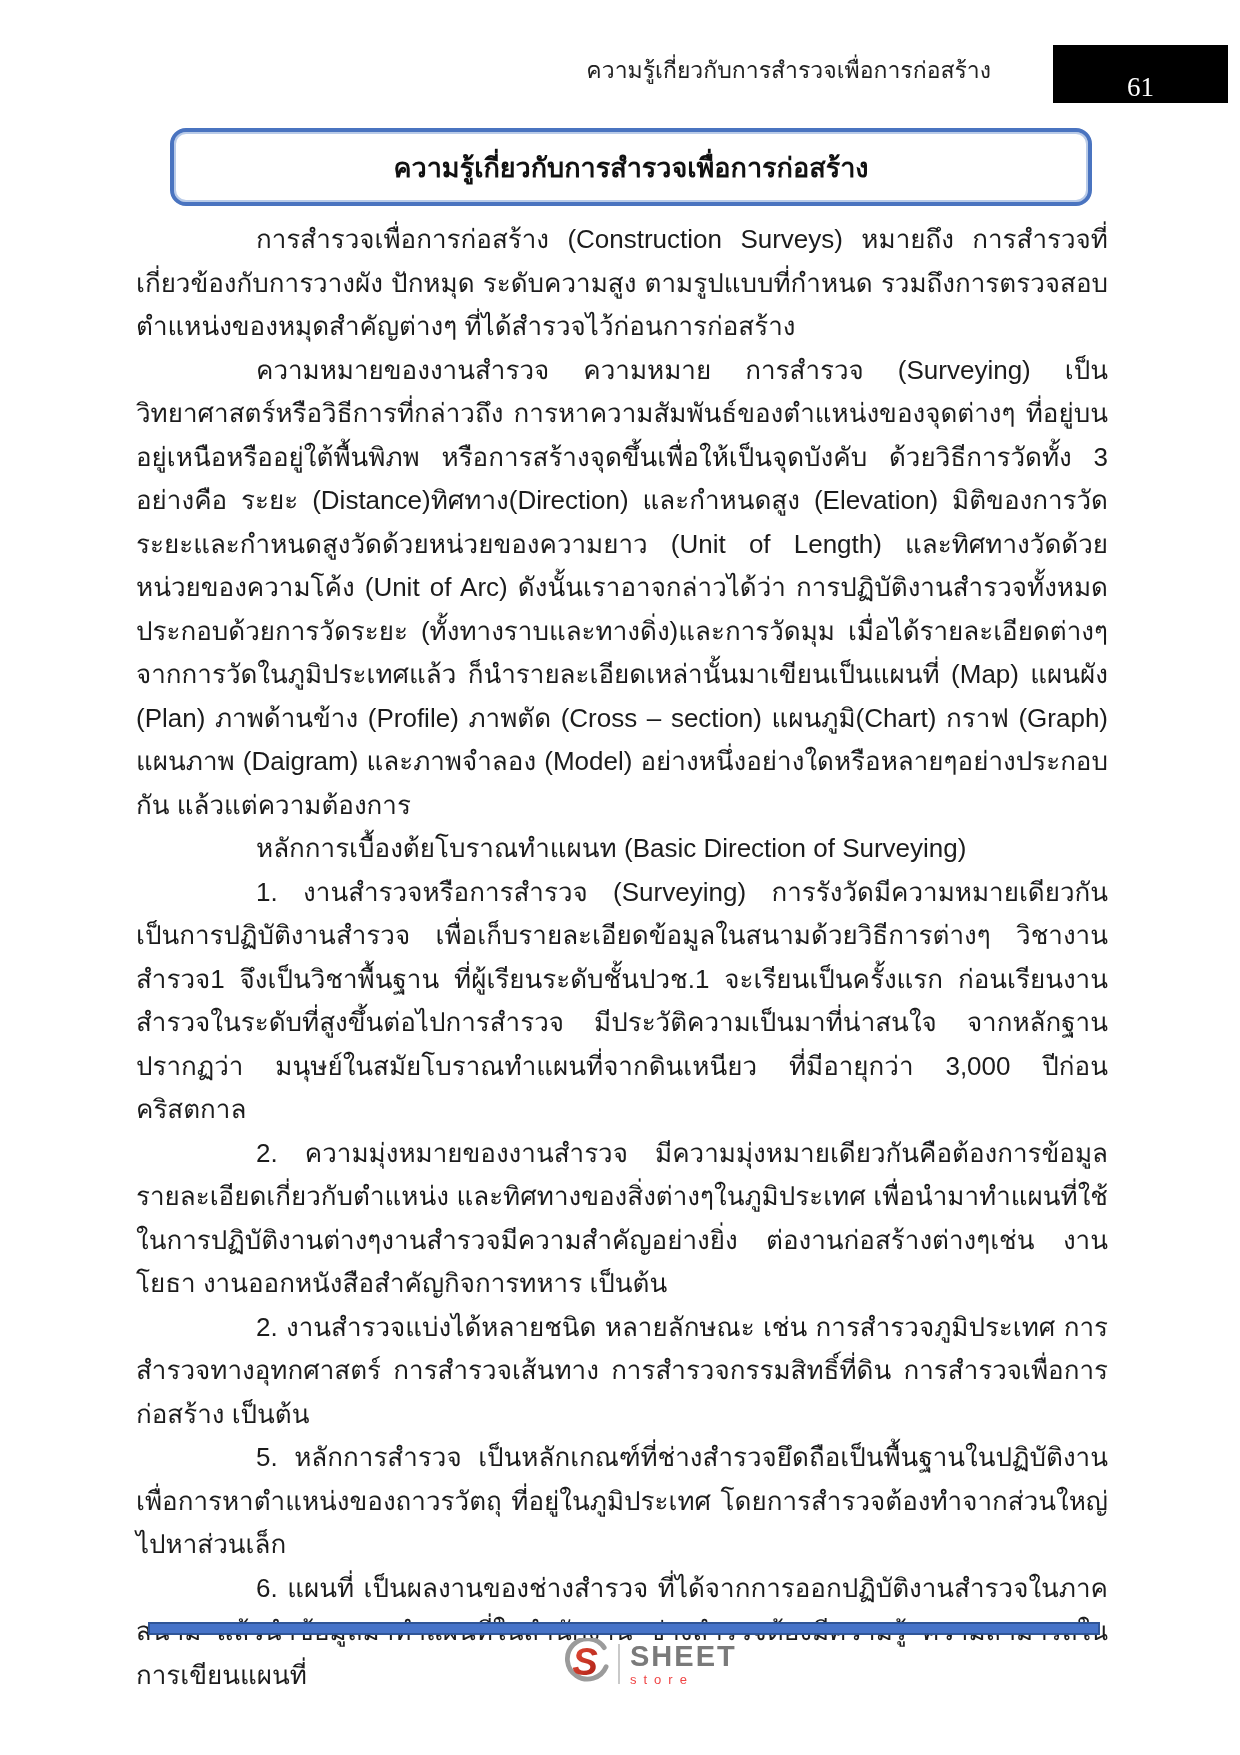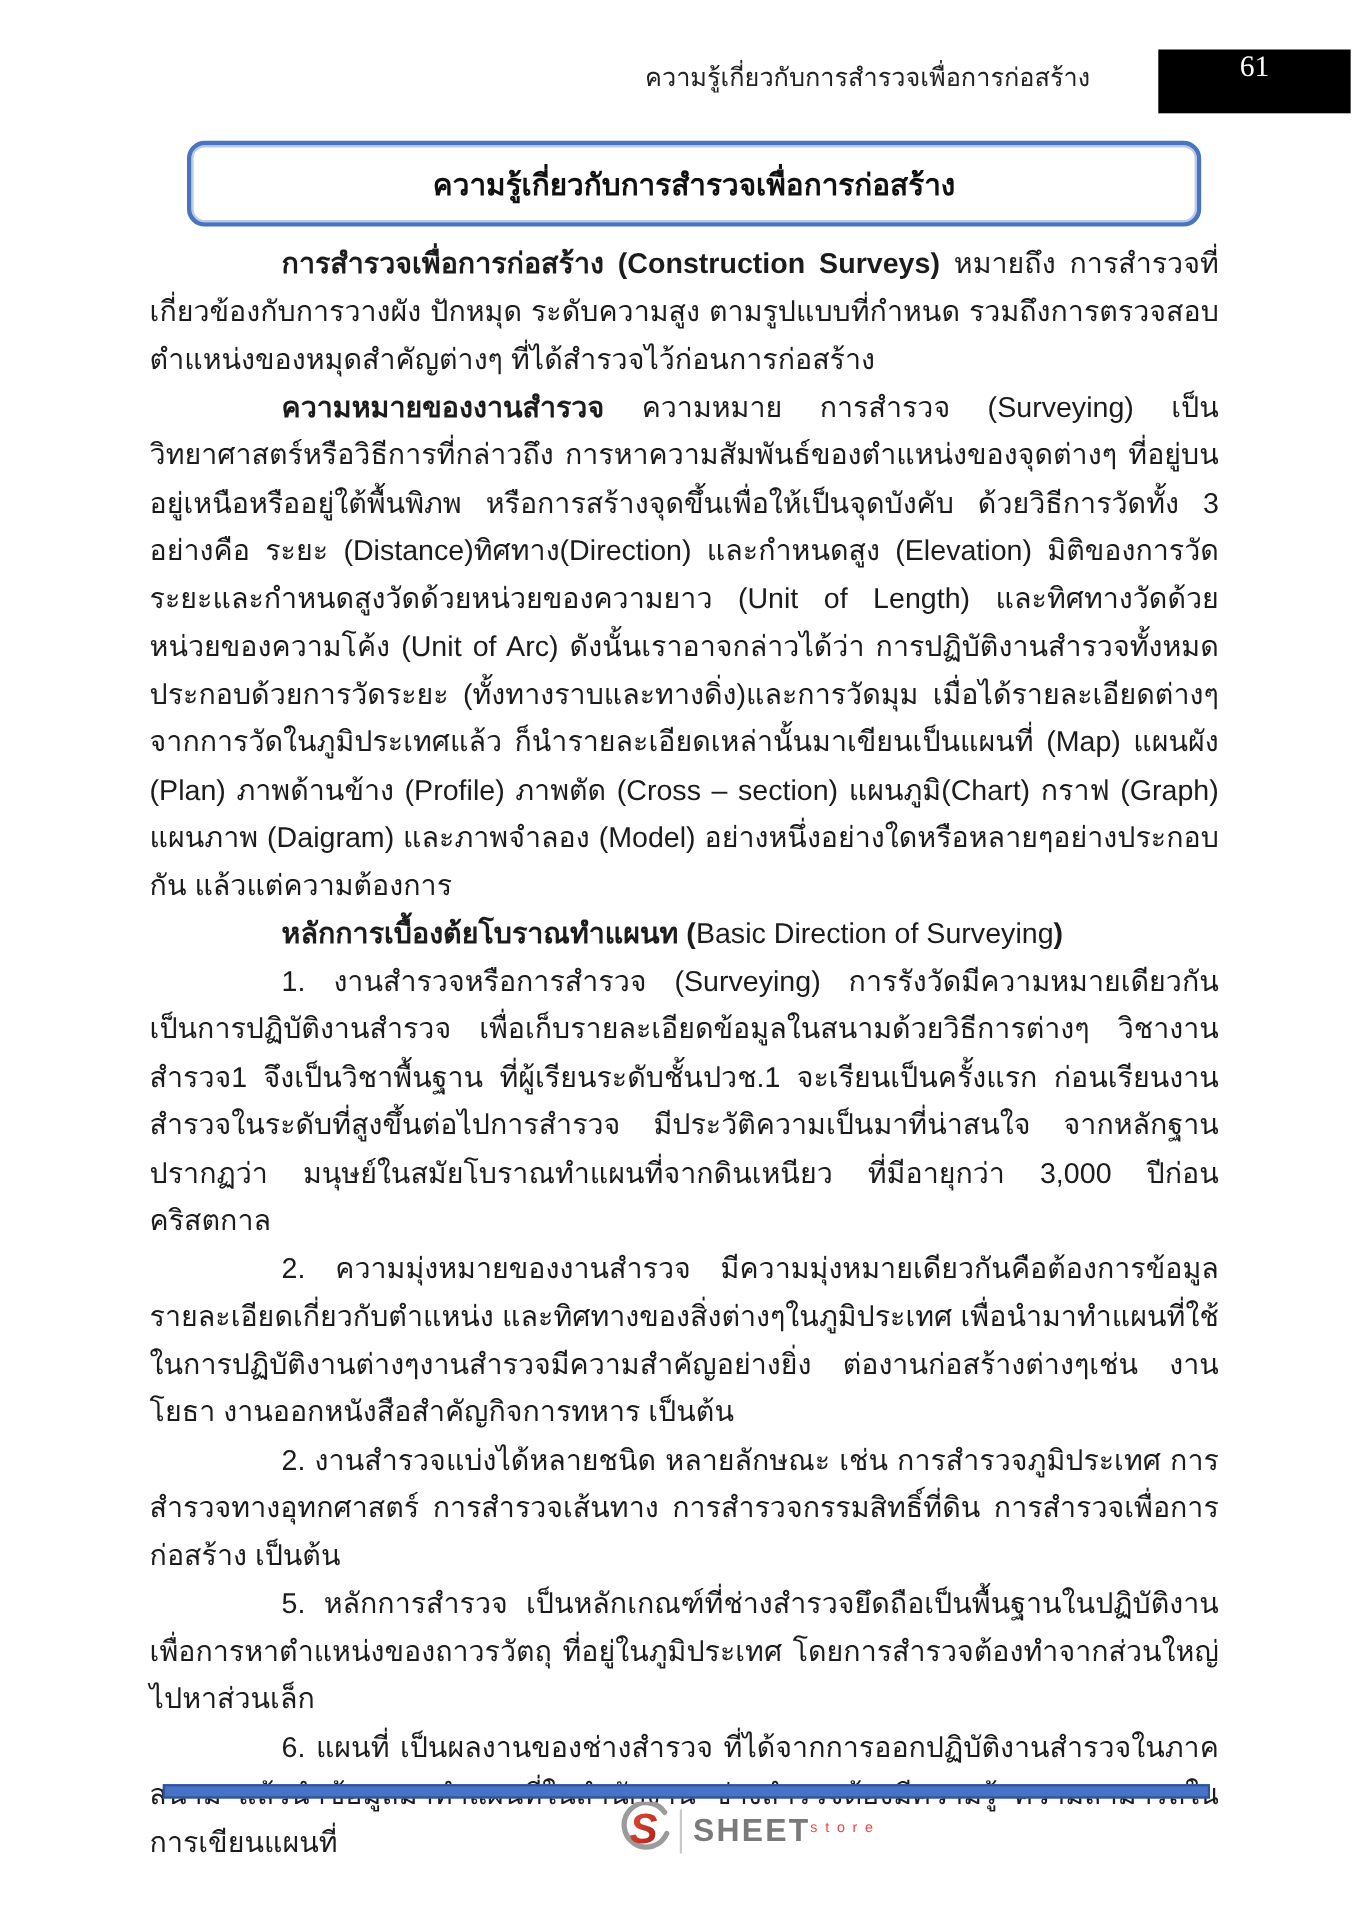--- a/index.html
+++ b/index.html
@@ -22,21 +22,21 @@
     color: #222222;
   }
   .page-number-box {
     position: absolute;
     left: 1053px;
     top: 45px;
     width: 175px;
     height: 58px;
     background: #000000;
     display: flex;
-    align-items: flex-start;
+    align-items: flex-end;
     justify-content: center;
   }
   .page-number-box span {
     color: #ffffff;
     font-family: "Liberation Serif", serif;
     font-size: 27px;
   }
   
   .title-box {
     position: absolute;
@@ -61,21 +61,21 @@
   .doc-body {
     position: absolute;
     left: 136px;
     top: 218px;
     width: 972px;
     font-size: 26px;
     line-height: 43.5px;
     text-align: justify;
   }
   .para { text-indent: 120px; }
-  .b { font-weight: bold; }
+  .b { font-weight: normal; }
   
   .footer-bar {
     position: absolute;
     left: 148px;
     top: 1622px;
     width: 952px;
     height: 13px;
     background: #4673c8;
     border: 2px solid #2f5597;
   }
@@ -85,21 +85,21 @@
     top: 1638px;
     display: flex;
     align-items: center;
   }
   .logo-divider {
     width: 2px;
     height: 40px;
     background: #c9c9c9;
     margin: 0 10px 0 8px;
   }
-  .logo-text { display: flex; }
+  .logo-text { display: flex; flex-direction: column; }
   .logo-name {
     font-weight: bold;
     font-size: 29px;
     line-height: 28px;
     color: #7a7a7a;
     letter-spacing: 2px;
   }
   .logo-sub {
     font-size: 13px;
     color: #ef4444;

